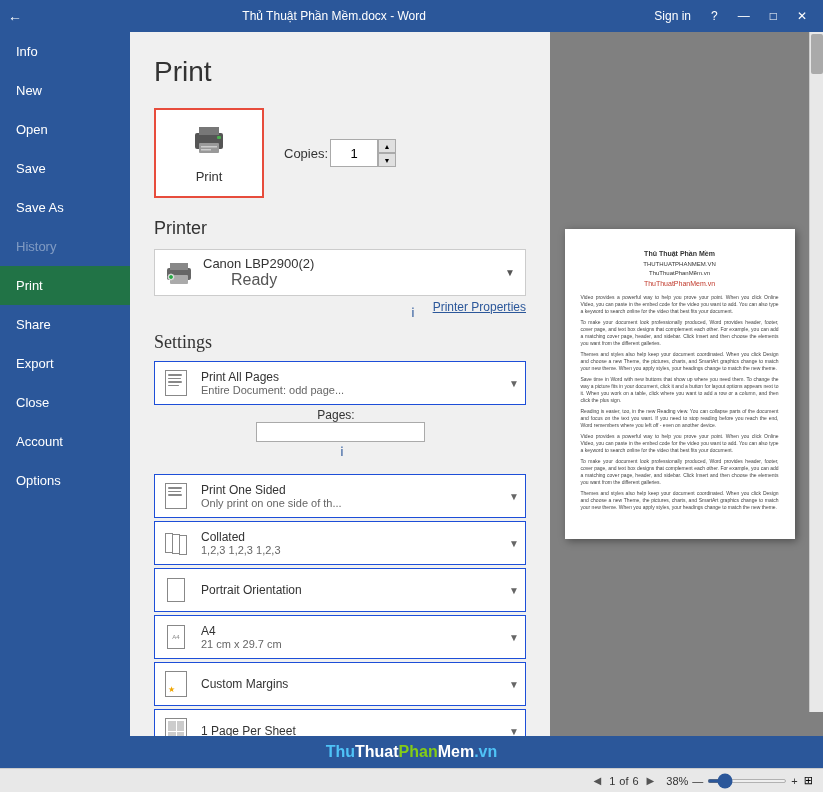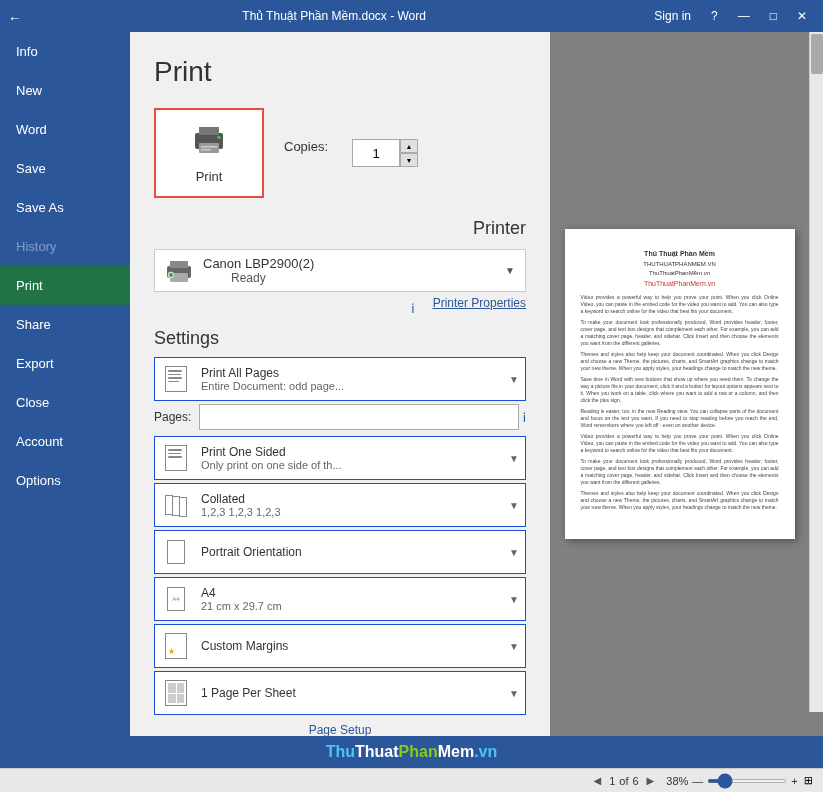--- a/index.html
+++ b/index.html
@@ -64,53 +64,53 @@
       display: flex;
       flex-direction: column;
       align-items: center;
       justify-content: center;
       cursor: pointer;
       gap: 6px;
     }
     .printer-icon-svg { font-size: 32px; }
     .print-btn-label { font-size: 13px; color: #333; }
 
-    .copies-area { display: flex; align-items: flex-start; gap: 24px; }
+    .copies-area { display: flex; align-items: center; gap: 2px; }
     .copies-label { font-size: 13px; color: #333; }
     .copies-input {
       width: 50px;
       height: 26px;
       border: 1px solid #aaa;
       padding: 2px 6px;
       font-size: 13px;
       text-align: center;
       outline: none;
     }
     .spin-btn { background: #e8e8e8; border: 1px solid #aaa; width: 18px; height: 13px; cursor: pointer; font-size: 8px; display: flex; align-items: center; justify-content: center; }
 
     
-    .section-title { font-size: 18px; font-weight: 300; color: #333; margin-bottom: 10px; margin-top: 4px; text-align: right; }
+    .section-title { font-size: 18px; font-weight: 300; color: #333; margin-bottom: 10px; margin-top: 4px; }
     .printer-row {
       display: flex;
       align-items: center;
       background: white;
       border: 1px solid #ccc;
       padding: 6px 10px;
       margin-bottom: 4px;
     }
     .printer-icon-area { display: flex; align-items: center; gap: 6px; margin-right: 10px; }
     .printer-info { flex: 1; }
     .printer-name { font-size: 13px; color: #333; }
-    .printer-status { font-size: 12px; color: #555; padding-left: 28px; }
+    .printer-status { font-size: 16px; color: #555; padding-left: 28px; }
     .printer-dropdown-btn { background: none; border: none; cursor: pointer; font-size: 10px; color: #555; }
     .info-icon { color: #2b579a; font-size: 13px; cursor: pointer; margin-left: 4px; }
     .printer-props { font-size: 12px; color: #2b579a; text-decoration: underline; cursor: pointer; text-align: right; margin-bottom: 10px; }
 
     
-    .settings-title { font-size: 18px; font-weight: 300; color: #333; margin-bottom: 8px; }
+    .settings-title { font-size: 18px; font-weight: 300; color: #333; margin-bottom: 8px; font-family: Liberation Serif, serif; }
     .setting-row {
       display: flex;
       align-items: center;
       background: white;
       border: 1px solid #1d4ed8;
       padding: 6px 6px;
       margin-bottom: 3px;
       cursor: pointer;
     }
     .setting-icon { width: 30px; height: 30px; display: flex; align-items: center; justify-content: center; margin-right: 10px; flex-shrink: 0; }
@@ -237,21 +237,21 @@
 <div class="main-layout">
 
   <div class="sidebar">
     <div class="sidebar-item">
       <span>Info</span>
     </div>
     <div class="sidebar-item">
       <span>New</span>
     </div>
     <div class="sidebar-item">
-      <span>Word</span>
+      <span>Open</span>
     </div>
     <div class="sidebar-item">
       <span>Save</span>
     </div>
     <div class="sidebar-item">
       <span>Save As</span>
     </div>
     <div class="sidebar-item" style="color:rgba(255,255,255,0.4);">
       <span>History</span>
     </div>
@@ -341,21 +341,21 @@
             </div>
           </div>
         </div>
         <div class="setting-text">
           <div class="setting-main">Print All Pages</div>
           <div class="setting-sub">Entire Document: odd page...</div>
         </div>
         <span class="setting-arrow">▼</span>
       </div>
 
-      <div class="pages-row" style="margin-bottom:6px;">
+      <div class="pages-row" style="margin-bottom:14px;flex-direction:column;">
         <span class="pages-label">Pages:</span>
         <input class="pages-input" type="text" style="">
         <span class="info-icon" style="margin-left:4px;">ℹ</span>
       </div>
 
       <div class="setting-row">
         <div class="setting-icon">
           <div class="icon-page" style="position:relative;">
             <div class="icon-page-lines">
               <div class="icon-line" style="width:90%;"></div>

